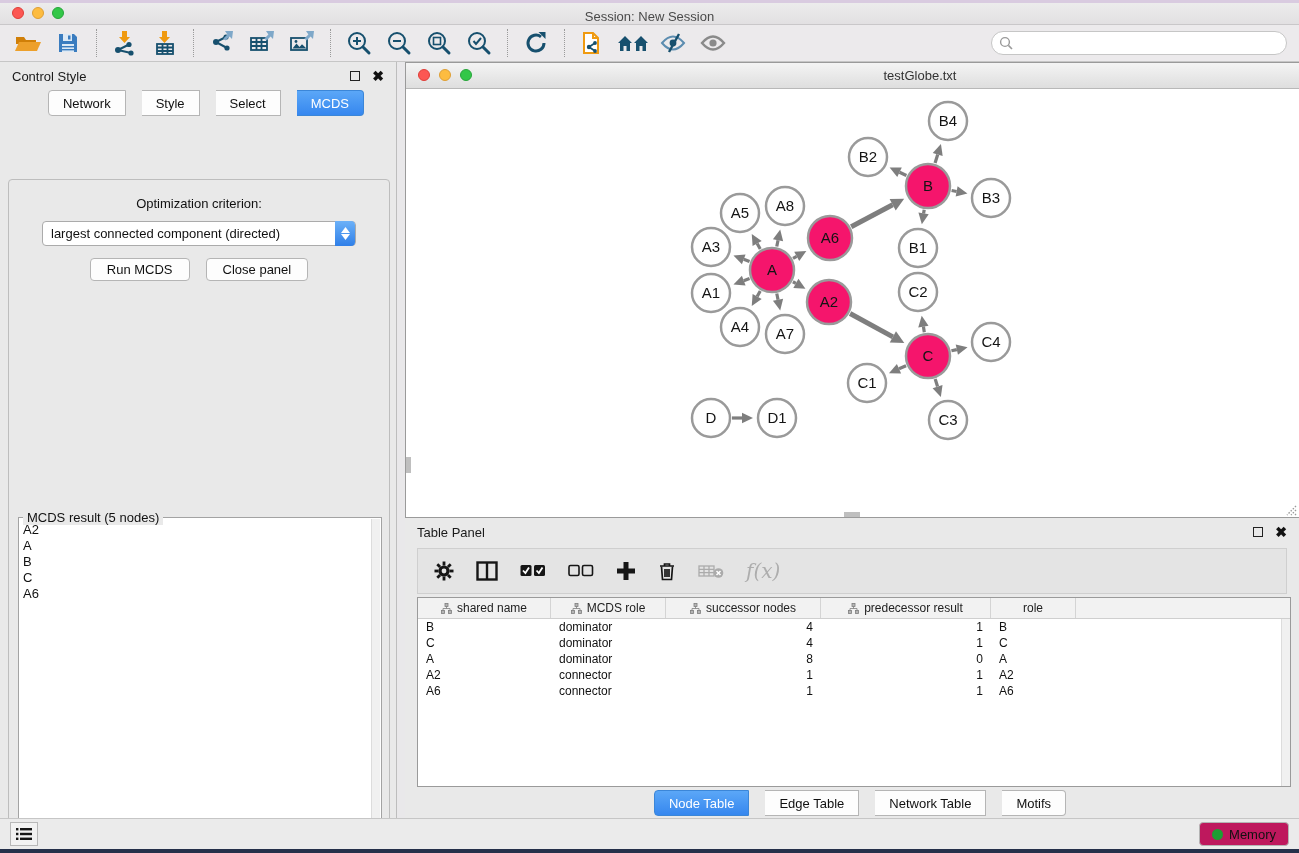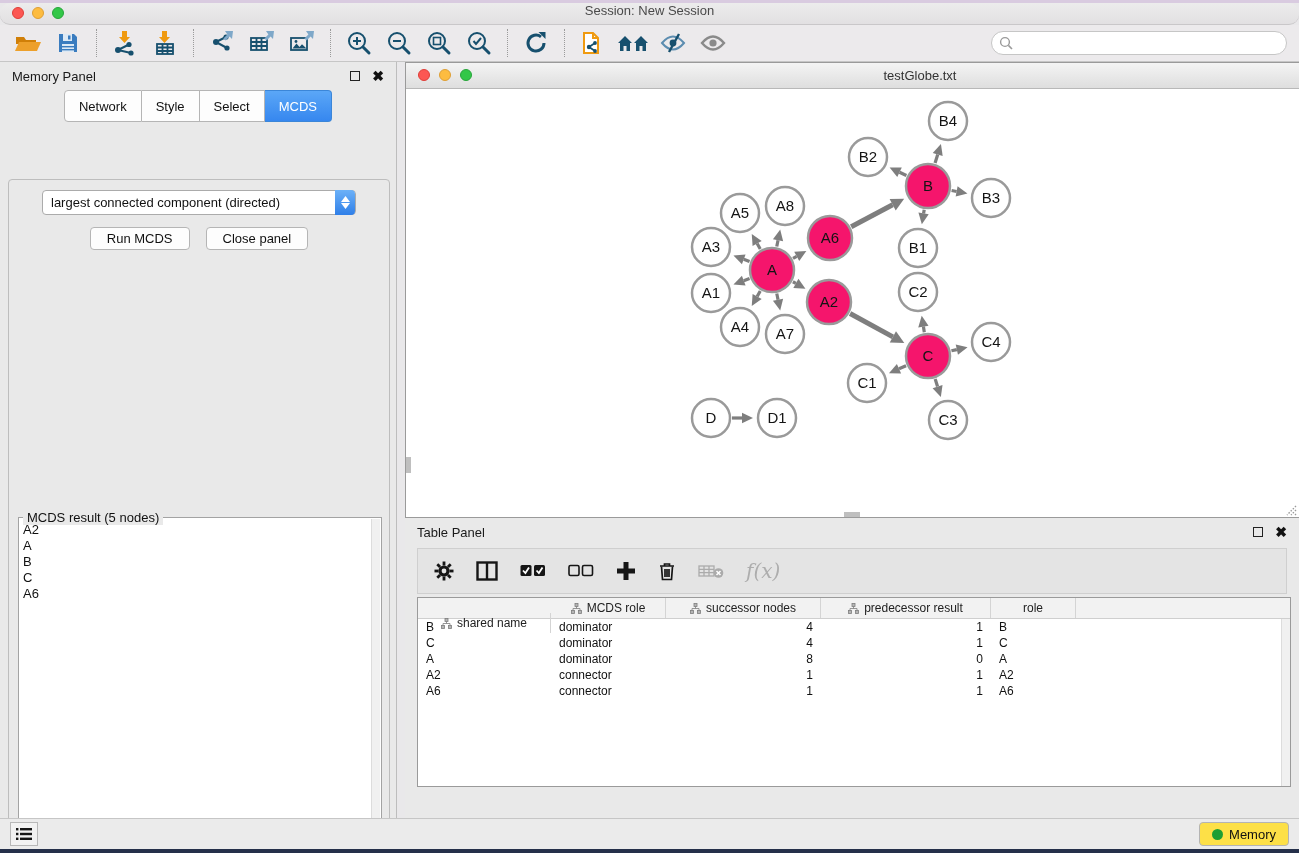--- a/index.html
+++ b/index.html
@@ -7,22 +7,22 @@
   body {
     position:relative; overflow:hidden;
     font-family:"Liberation Sans", sans-serif;
     background:#e9e8ea; color:#222;
   }
   
   .top-accent { position:absolute; left:0; top:0; width:100%; height:3px; background:#d9cbe0; }
   .titlebar {
     position:absolute; left:0; top:3px; width:100%; height:22px;
     background:linear-gradient(#ececec,#e2e0e2); border-bottom:1px solid #c9c7c9;
-    display:flex; align-items:flex-start; justify-content:center;
-    font-size:13px; color:#4a4a4a;border-radius:10px;
+    display:flex; align-items:flex-end; justify-content:center;
+    font-size:13px; color:#4a4a4a;
   }
   .lights { position:absolute; left:12px; top:4px; display:flex; gap:8px; }
   .light { width:12px; height:12px; border-radius:50%; }
   .light.red{background:#fc5753;border:1px solid #df3e38;}
   .light.yellow{background:#fdbc40;border:1px solid #de9f34;}
   .light.green{background:#33c748;border:1px solid #27a53a;}
   .toolbar {
     position:absolute; left:0; top:25px; width:100%; height:37px;
     background:#eceaec; border-bottom:1px solid #c6c6c6;
     display:flex; align-items:center; padding:0 8px;
@@ -37,34 +37,34 @@
   .search-glass { position:absolute; left:8px; top:5px; }
   
   .statusbar {
     position:absolute; left:0; top:818px; width:100%; height:31px;
     background:#ebebeb; border-top:1px solid #c6c6c6;
     display:flex; align-items:center; justify-content:space-between; padding:0 10px;
   }
   .bottom-strip { position:absolute; left:0; top:849px; width:100%; height:4px; background:#25304a; }
   .list-btn { width:28px; height:24px; background:#f2f2f2; border:1px solid #b8b8b8; display:flex; align-items:center; justify-content:center; }
   .memory-btn {
-    height:24px; background:#fde047; border:1px solid #b4b4b4; border-radius:4px;
+    height:24px; background:#be185d; border:1px solid #b4b4b4; border-radius:4px;
     display:flex; align-items:center; gap:6px; padding:0 12px; font-size:13px; color:#111;
   }
   .memory-dot { width:11px; height:11px; border-radius:50%; background:#1d9e33; }
   
   .control-panel { position:absolute; left:0; top:62px; width:397px; height:756px; background:#e9e9e9; border-right:1px solid #bdbdbd; }
   .panel-head { height:28px; display:flex; align-items:center; padding:0 12px; font-size:13px; color:#1a1a1a; }
   .panel-head .spacer{flex:1;}
   .float-box { width:10px; height:10px; border:1.5px solid #222; margin-right:12px; }
   .close-x { font-size:14px; font-weight:bold; color:#111; line-height:1; }
   .cp-tabs { display:flex; justify-content:center; gap:0; height:22px; }
   .tabbtn {
-    height:32px; padding:0 14px; font-size:13px; color:#111; background:#fdfdfd;
-    border:1px solid #b5b5b5; border-left-width:0; display:flex; align-items:center;
+    height:26px; padding:0 14px; font-size:13px; color:#111; background:#fdfdfd;
+    border:1px solid #b5b5b5; border-left-width:0; display:flex; align-items:center;margin-left:16px;
   }
   .tabbtn:first-child { border-left-width:1px; border-radius:4px 0 0 4px; }
   .tabbtn:last-child { border-radius:0 4px 4px 0; }
   .tabbtn.selected { background:linear-gradient(#5ba7f7,#3687ef); color:#fff; border-color:#3b86d8; }
   .cp-content {
     position:absolute; left:8px; top:117px; width:382px; height:686px;
     border:1px solid #bdbdbd; border-radius:4px; background:#e9e9e9;
   }
   .crit-label { text-align:center; margin-top:16px; font-size:13px; color:#111; }
   .select-box {
@@ -282,32 +282,33 @@
     <svg class="search-glass" width="14" height="14" viewBox="0 0 14 14">
       <circle cx="6" cy="6" r="4.4" fill="none" stroke="#9a9a9a" stroke-width="1.4"></circle>
       <path d="M9.4 9.4 L13 13" stroke="#9a9a9a" stroke-width="1.6"></path>
     </svg>
     <input class="search-input" type="text" value="" placeholder="" style="">
   </div>
 </div>
 
 <div class="control-panel">
   <div class="panel-head">
-    <span>Memory Panel</span>
+    <span>Control Style</span>
     <span class="spacer"></span>
     <span class="float-box"></span>
     <span class="close-x">✖</span>
   </div>
   <div class="cp-tabs" id="cp-tabs">
       <button class="tabbtn">Network</button>
       <button class="tabbtn">Style</button>
       <button class="tabbtn">Select</button>
       <button class="tabbtn selected">MCDS</button>
     </div>
   <div class="cp-content">
+    <div class="crit-label">Optimization criterion:</div>
     <div class="select-box">
       <span>largest connected component (directed)</span>
       <span class="select-stepper">
         <svg width="9" height="6" viewBox="0 0 9 6">
             <path d="M4.5 0 L9 6 H0 z" fill="#fff"></path>
           </svg>
         <svg width="9" height="6" viewBox="0 0 9 6">
             <path d="M4.5 6 L0 0 H9 z" fill="#fff"></path>
           </svg>
       </span>
@@ -539,21 +540,21 @@
           <path d="M1 6.3 h15 M1 9.6 h15 M6 3 v10 M11 3 v10"></path>
         </g>
         <circle cx="20.5" cy="10" r="4.8" fill="#ababab"></circle>
         <path d="M18.5 8 l4 4 M22.5 8 l-4 4" stroke="#fff" stroke-width="1.5"></path>
       </svg>
     </button>
     <span class="fx-label">f(x)</span>
   </div>
   <div class="table-box">
     <div class="thead" id="table-head">
-        <div class="th" style="width: 133px; margin-top: 15px;">
+        <div class="th" style="width: 133px;">
           <svg width="11" height="11" viewBox="0 0 11 11">
             <g fill="#b5b5b5" stroke="#7d7d7d" stroke-width="0.8">
               <rect x="4" y="0.5" width="3" height="3"></rect>
               <rect x="0.5" y="7.5" width="3" height="3"></rect>
               <rect x="7.5" y="7.5" width="3" height="3"></rect>
             </g>
             <path d="M5.5 3.5 v2 M2 7.5 v-2 h7 v2" fill="none" stroke="#7d7d7d" stroke-width="0.8"></path>
           </svg>
           <span>shared name</span>
         </div>
@@ -626,20 +627,26 @@
         <div class="trow">
           <div class="td" style="width: 133px;">A6</div>
           <div class="td" style="width: 115px;">connector</div>
           <div class="td num" style="width: 155px;">1</div>
           <div class="td num" style="width: 170px;">1</div>
           <div class="td" style="width: 85px;">A6</div>
         </div>
       </div>
     <div class="tscroll"></div>
   </div>
+  <div class="tp-tabs" id="bottom-tabs">
+      <button class="tabbtn selected">Node Table</button>
+      <button class="tabbtn">Edge Table</button>
+      <button class="tabbtn">Network Table</button>
+      <button class="tabbtn">Motifs</button>
+    </div>
 </div>
 
 <div class="statusbar">
   <button class="list-btn">
     <svg width="16" height="14" viewBox="0 0 16 14">
       <g fill="#161616">
         <rect x="0" y="1" width="2.4" height="2.4"></rect>
           <rect x="4" y="1" width="12" height="2.4"></rect>
         <rect x="0" y="5.8" width="2.4" height="2.4"></rect>
           <rect x="4" y="5.8" width="12" height="2.4"></rect>

